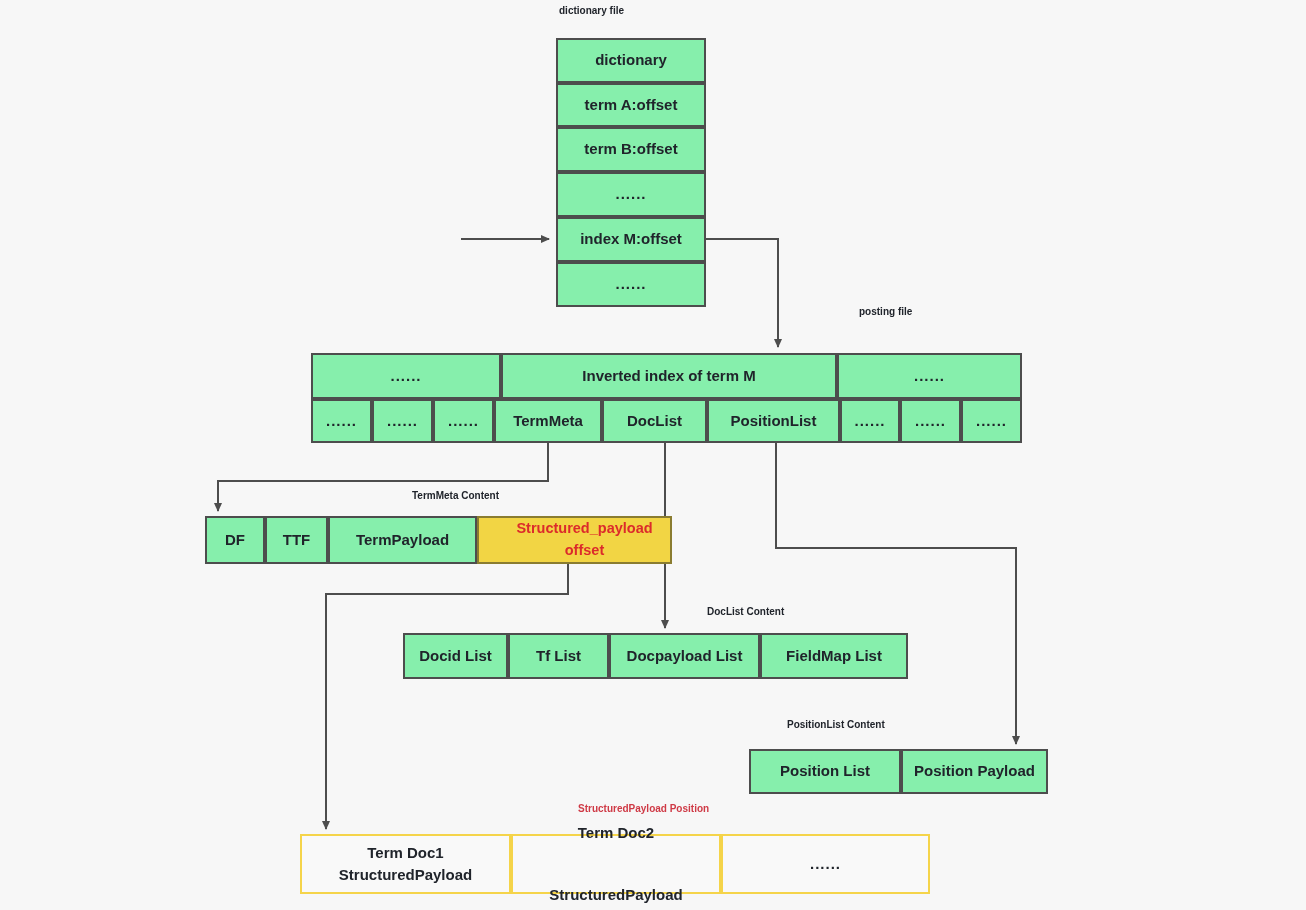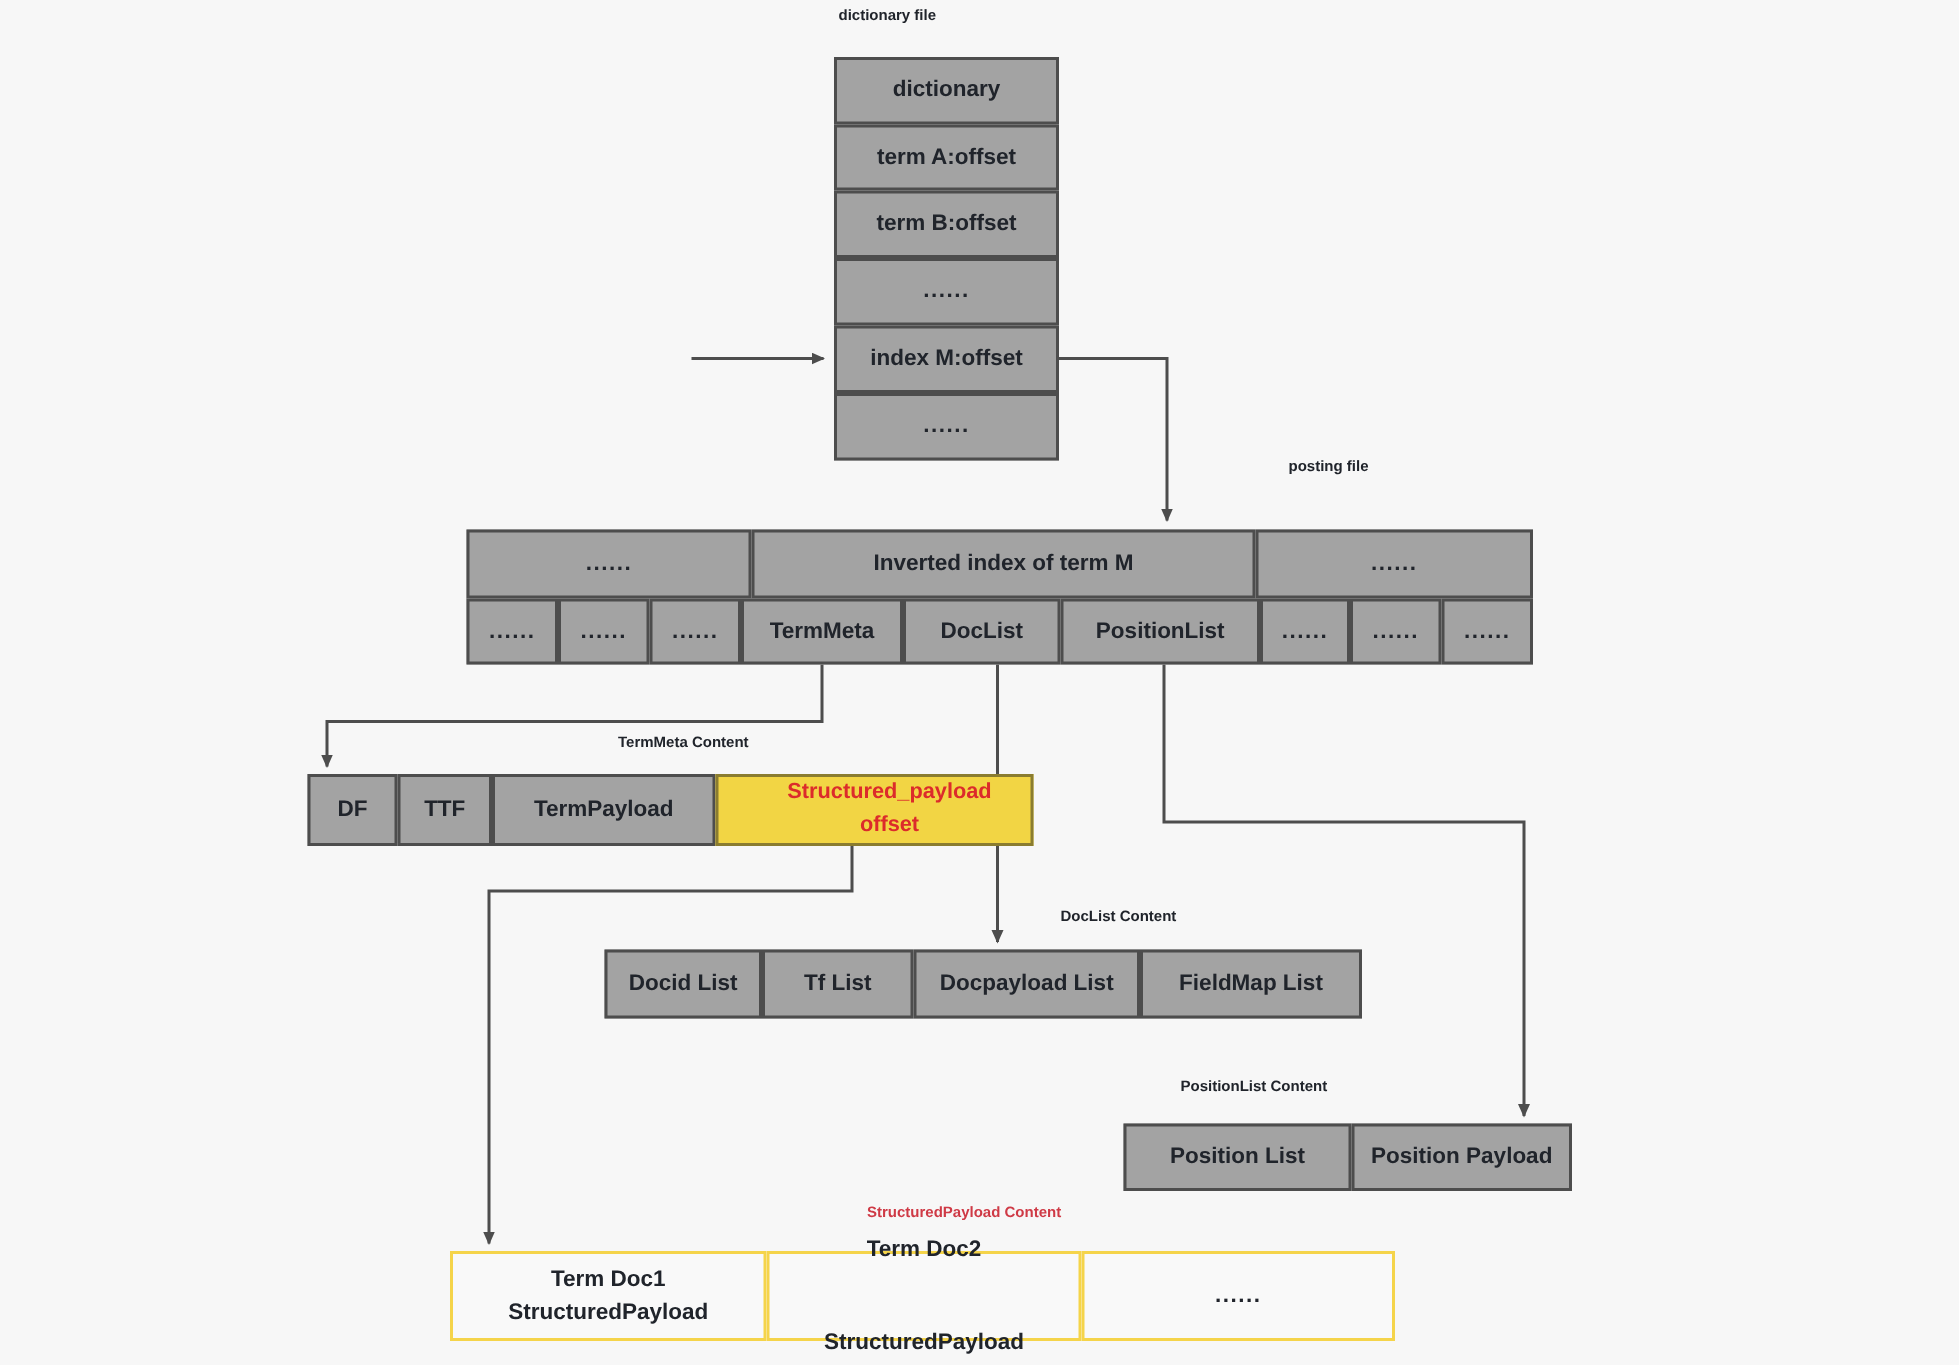--- a/index.html
+++ b/index.html
@@ -24,21 +24,21 @@
     position: absolute;
     left: 0; top: 0;
     width: 1306px;
     height: 910px;
     pointer-events: none;
   }
   .box {
     position: absolute;
     box-sizing: border-box;
     border: 2px solid #4d4d4d;
-    background: #a3a3a3;
+    background: #86efac;
     display: flex;
     align-items: center;
     justify-content: center;
     text-align: center;
     color: #20242b;
     font-weight: bold;
     font-size: 15px;
     line-height: 1.35;
   }
   .box.two-line {
@@ -93,21 +93,21 @@
     <path d="M776,443 L776,548 L1016,548 L1016,744" fill="none" stroke="#4d4d4d" stroke-width="2" marker-end="url(#ah)"></path>
 
     <path d="M568,564 L568,594 L326,594 L326,829" fill="none" stroke="#4d4d4d" stroke-width="2" marker-end="url(#ah)"></path>
   </svg>
 
   <div class="label" style="left:559px; top:5px;">dictionary file</div>
   <div class="label" style="left:859px; top:306px;">posting file</div>
   <div class="label" style="left:412px; top:490px;">TermMeta Content</div>
   <div class="label" style="left:707px; top:606px;">DocList Content</div>
   <div class="label" style="left:787px; top:719px;">PositionList Content</div>
-  <div class="label red" style="left:578px; top:803px;">StructuredPayload Content</div>
+  <div class="label red" style="left:578px; top:803px;">StructuredPayload Position</div>
 
 
   <div>
     <div class="box" style="left:556px; top:38px; width:150px; height:45px;">dictionary</div>
     <div class="box" style="left:556px; top:83px; width:150px; height:44px;">term A:offset</div>
     <div class="box" style="left:556px; top:127px; width:150px; height:45px;">term B:offset</div>
     <div class="box dots" style="left:556px; top:172px; width:150px; height:45px;">......</div>
     <div class="box" style="left:556px; top:217px; width:150px; height:45px;">index M:offset</div>
     <div class="box dots" style="left:556px; top:262px; width:150px; height:45px;">......</div>
   </div>
@@ -126,21 +126,21 @@
     <div class="box" style="left:707px; top:399px; width:133px; height:44px;">PositionList</div>
     <div class="box dots" style="left:840px; top:399px; width:60px; height:44px;">......</div>
     <div class="box dots" style="left:900px; top:399px; width:61px; height:44px;">......</div>
     <div class="box dots" style="left:961px; top:399px; width:61px; height:44px;">......</div>
   </div>
 
   <div>
     <div class="box" style="left:205px; top:516px; width:60px; height:48px;">DF</div>
     <div class="box" style="left:265px; top:516px; width:63px; height:48px;">TTF</div>
     <div class="box" style="left:328px; top:516px; width:149px; height:48px;">TermPayload</div>
-    <div class="box hl two-line" style="left:477px; top:516px; width:212px; height:48px;padding-left:20px;">
+    <div class="box hl two-line" style="left:477px; top:516px; width:195px; height:48px;padding-left:20px;">
       <span>Structured_payload</span>
       <span>offset</span>
     </div>
   </div>
 
   <div>
     <div class="box" style="left:403px; top:633px; width:105px; height:46px;">Docid List</div>
     <div class="box" style="left:508px; top:633px; width:101px; height:46px;">Tf List</div>
     <div class="box" style="left:609px; top:633px; width:151px; height:46px;">Docpayload List</div>
     <div class="box" style="left:760px; top:633px; width:148px; height:46px;">FieldMap List</div>

